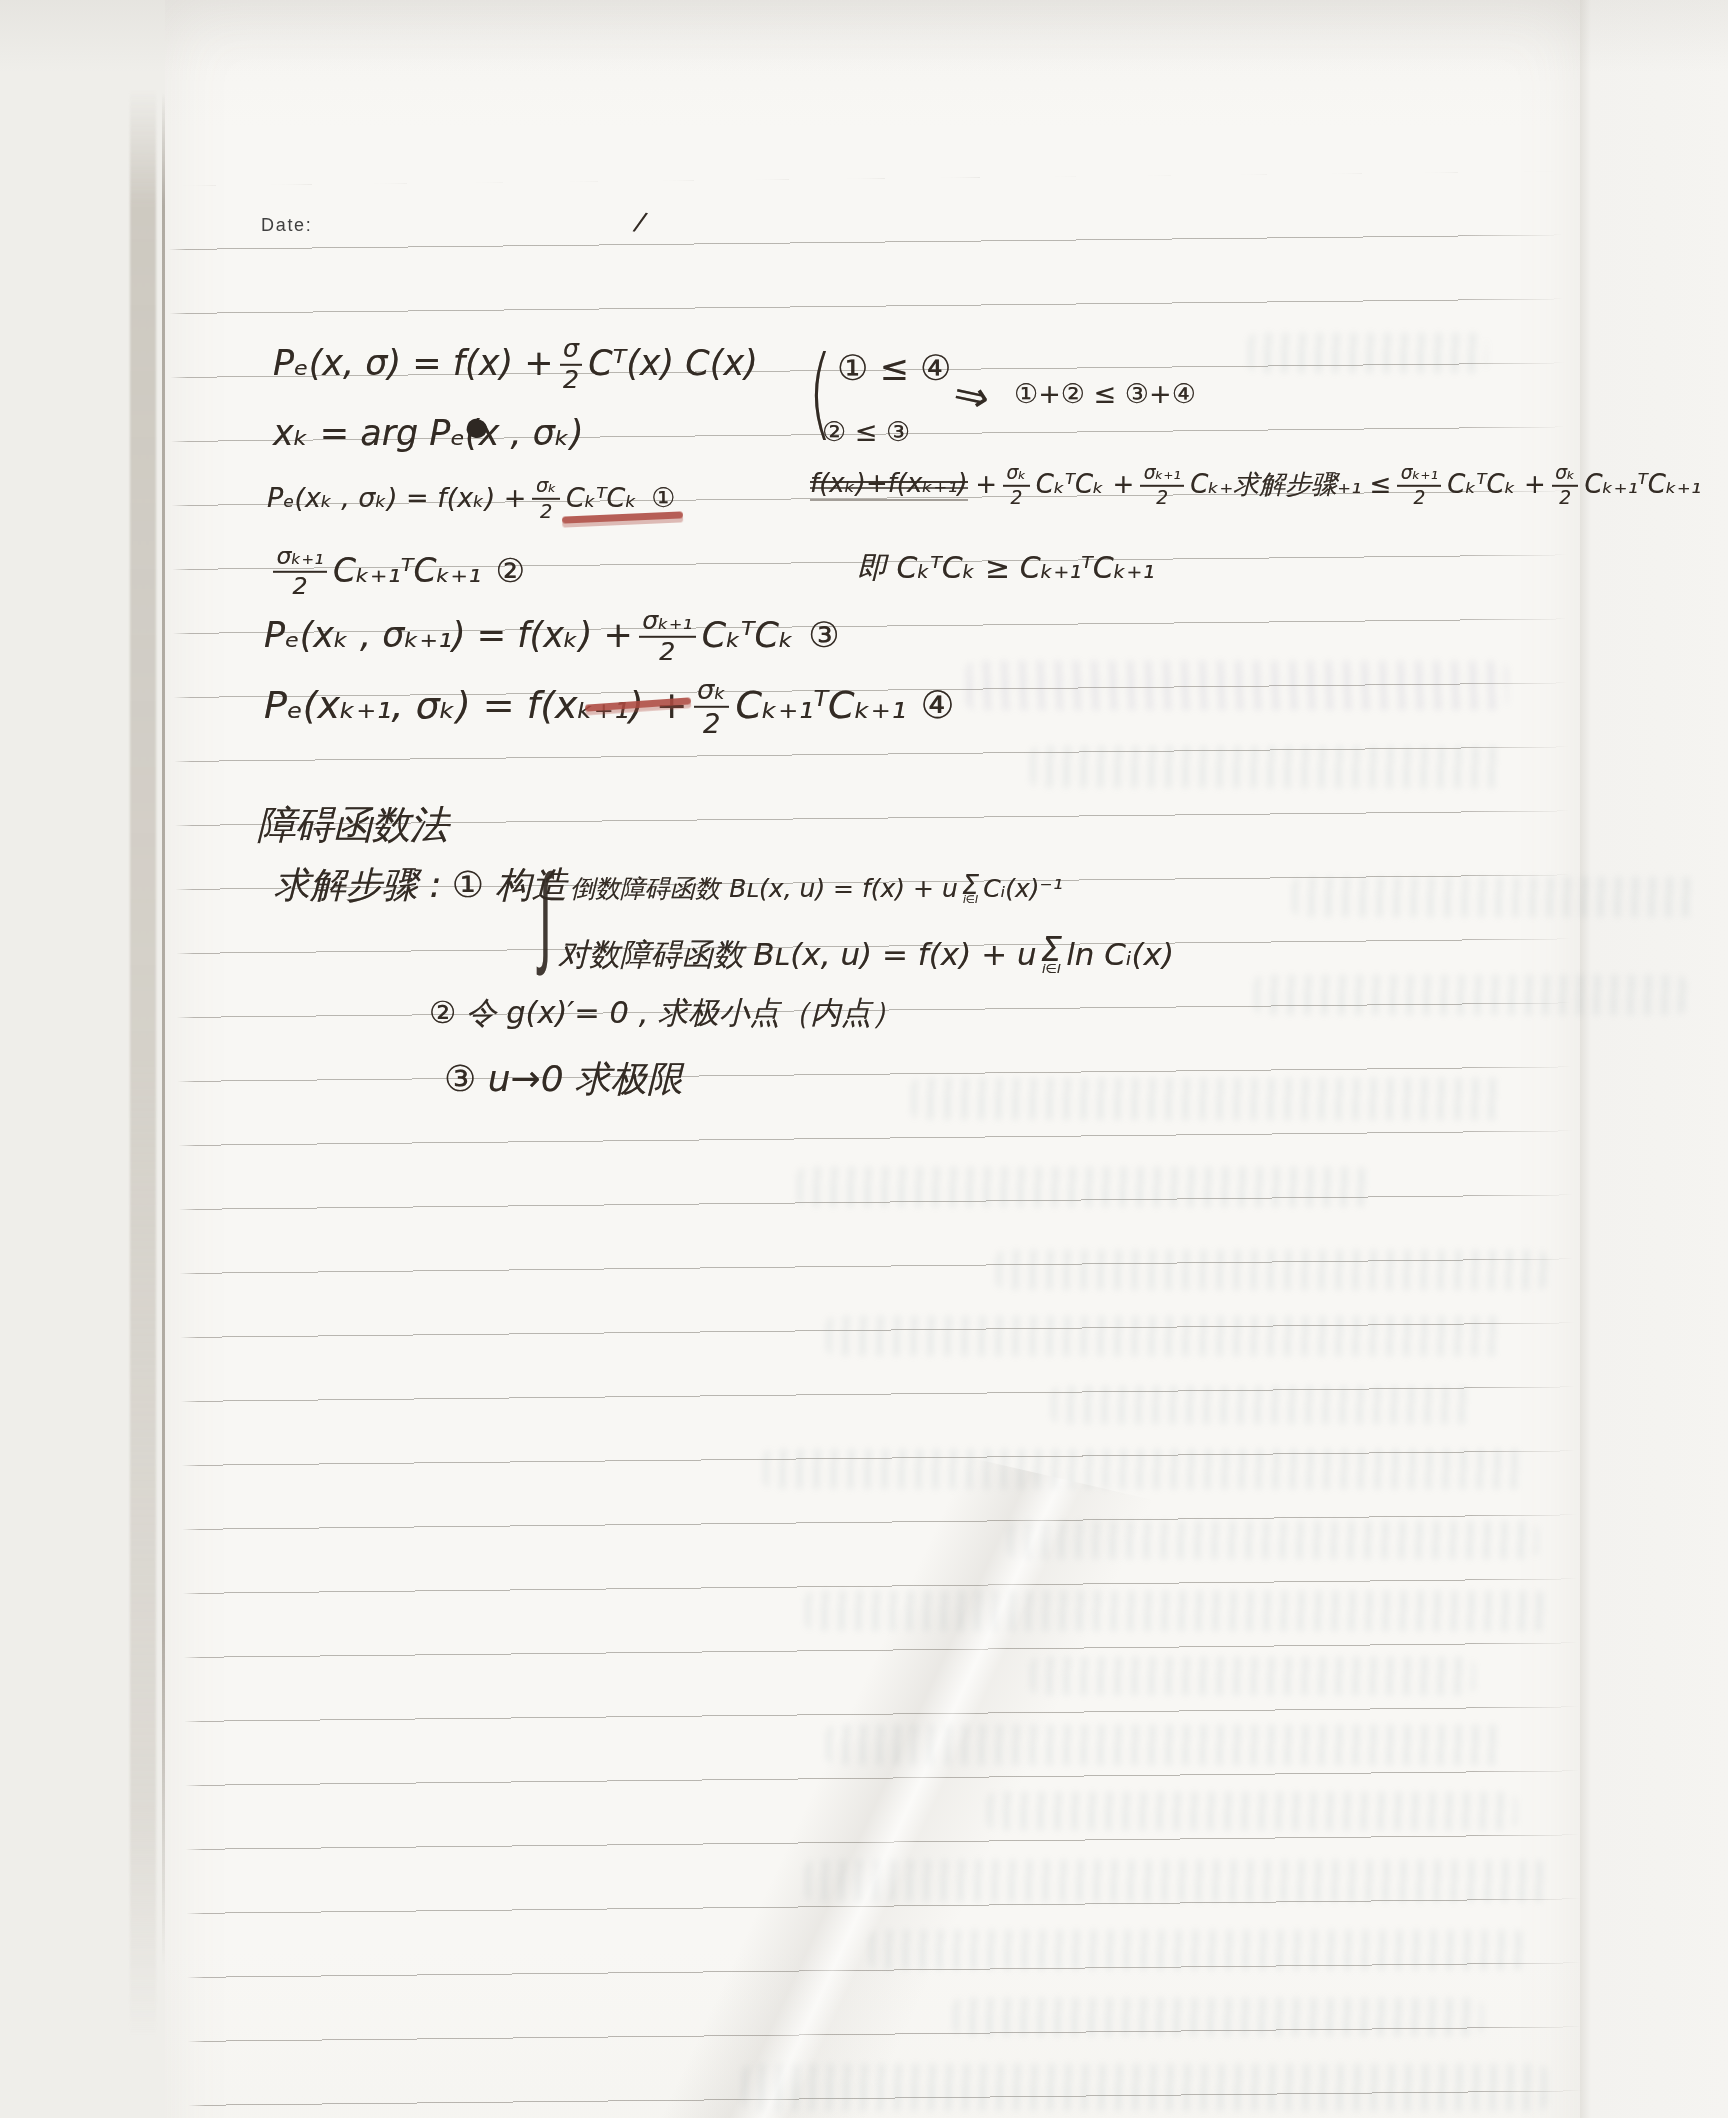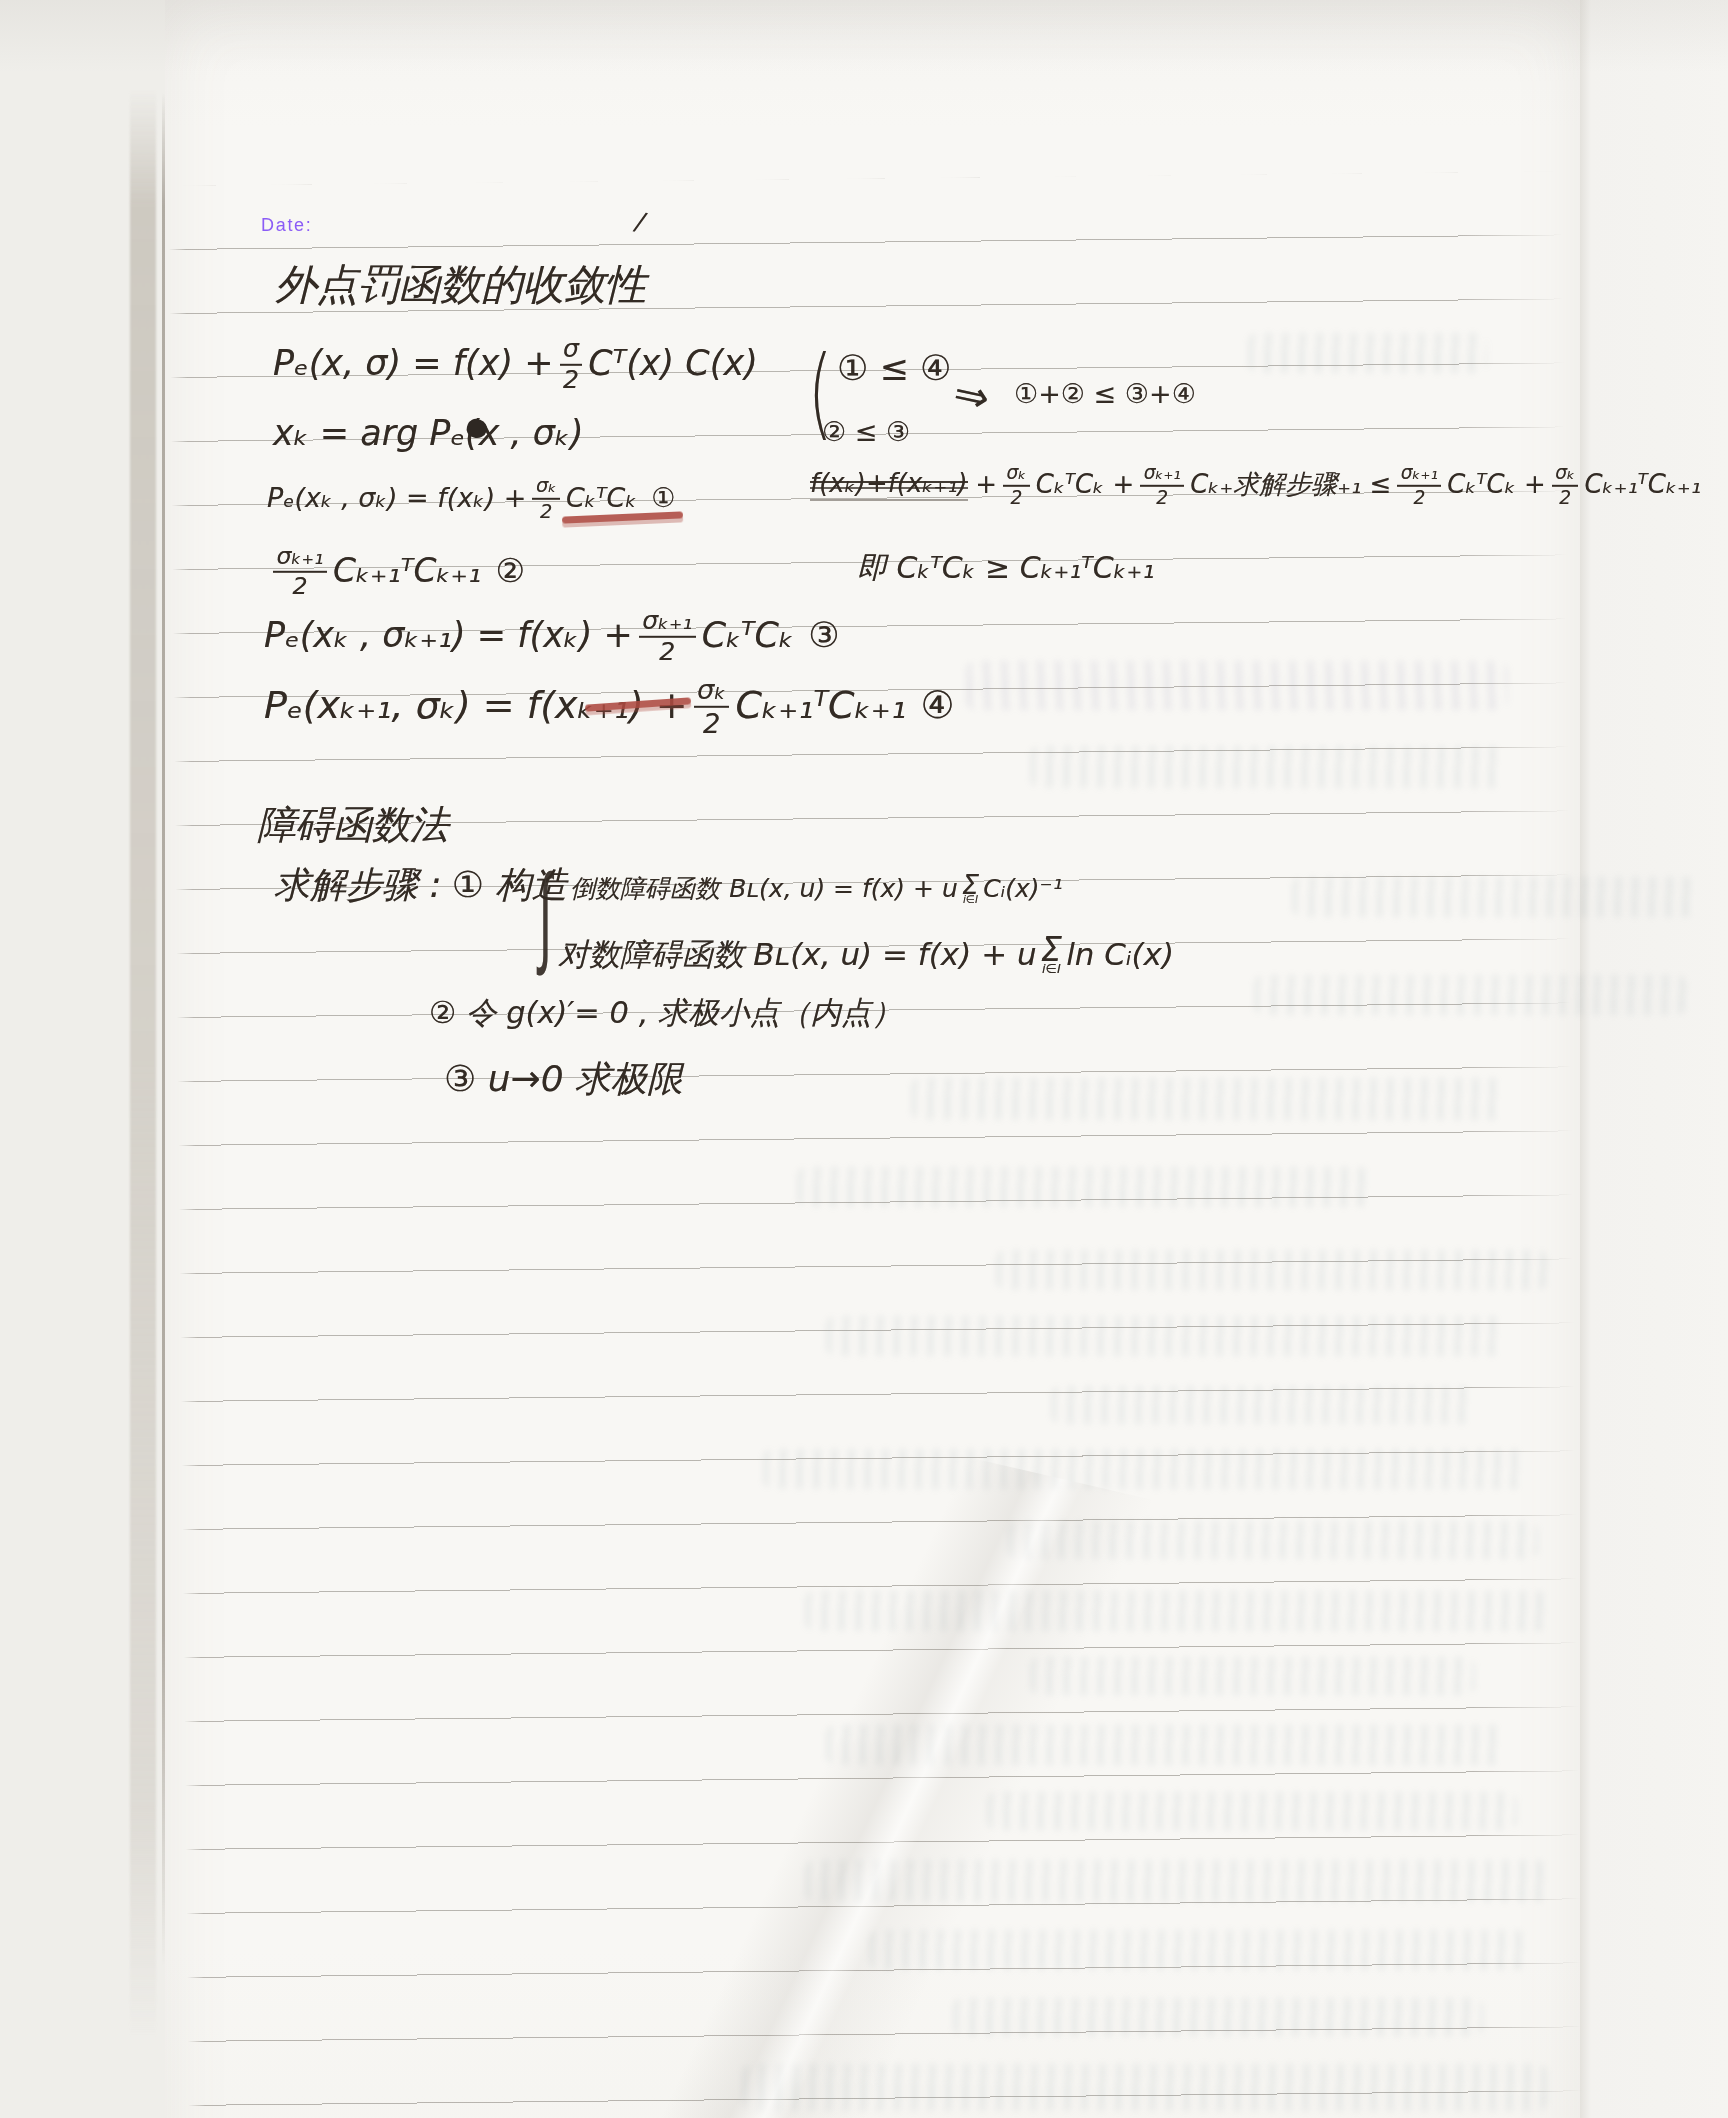--- a/index.html
+++ b/index.html
@@ -99,24 +99,23 @@
   <div class="sm" style="left:805px;top:1591px;width:742px;height:40px"></div>
   <div class="sm" style="left:1030px;top:1657px;width:445px;height:38px"></div>
   <div class="sm" style="left:826px;top:1725px;width:678px;height:40px"></div>
   <div class="sm" style="left:987px;top:1792px;width:530px;height:38px"></div>
   <div class="sm" style="left:805px;top:1860px;width:742px;height:42px"></div>
   <div class="sm" style="left:869px;top:1930px;width:657px;height:40px"></div>
   <div class="sm" style="left:953px;top:1998px;width:530px;height:38px"></div>
   <div class="sm" style="left:742px;top:2064px;width:805px;height:47px"></div>
   <div class="crease"></div>
 
-  <div class="label" style="left:261px;top:215px;font-size:18px;letter-spacing:1.7px;color:#8b5cf6">Date:</div>
+  <div class="label" style="left:261px;top:215px;font-size:18px;letter-spacing:1.7px;color:#404040">Date:</div>
   <div class="hw" style="left:636px;top:208px;font-size:24.6px;transform:rotate(9deg)">/</div>
 
-  <div class="hw" style="left:275px;top:261px;font-size:42px;letter-spacing:-0.8px">外点罚函数的收敛性</div>
 
   <div class="hw row" style="left:273px;top:335px;font-size:35px">
     <span>Pₑ(x, σ) = f(x) +</span>
     <span class="frac">
         <span class="num">σ</span>
         <span class="den">2</span>
       </span>
     <span>Cᵀ(x) C(x)</span>
   </div>
 

